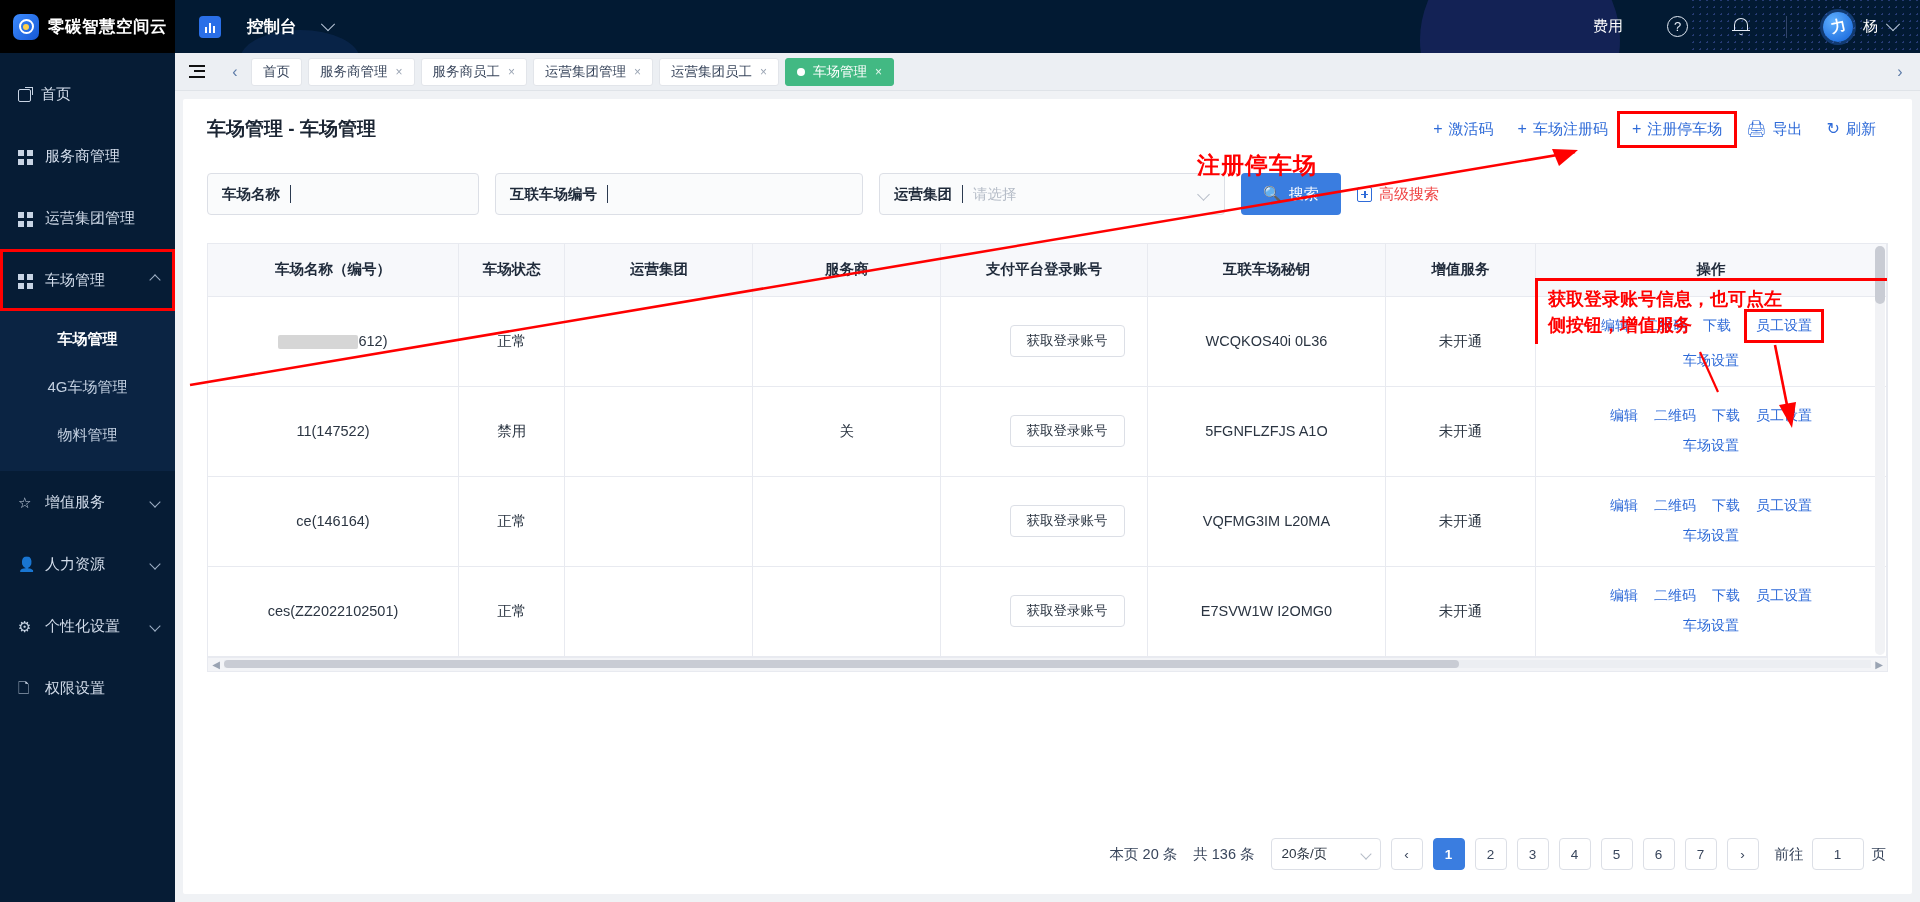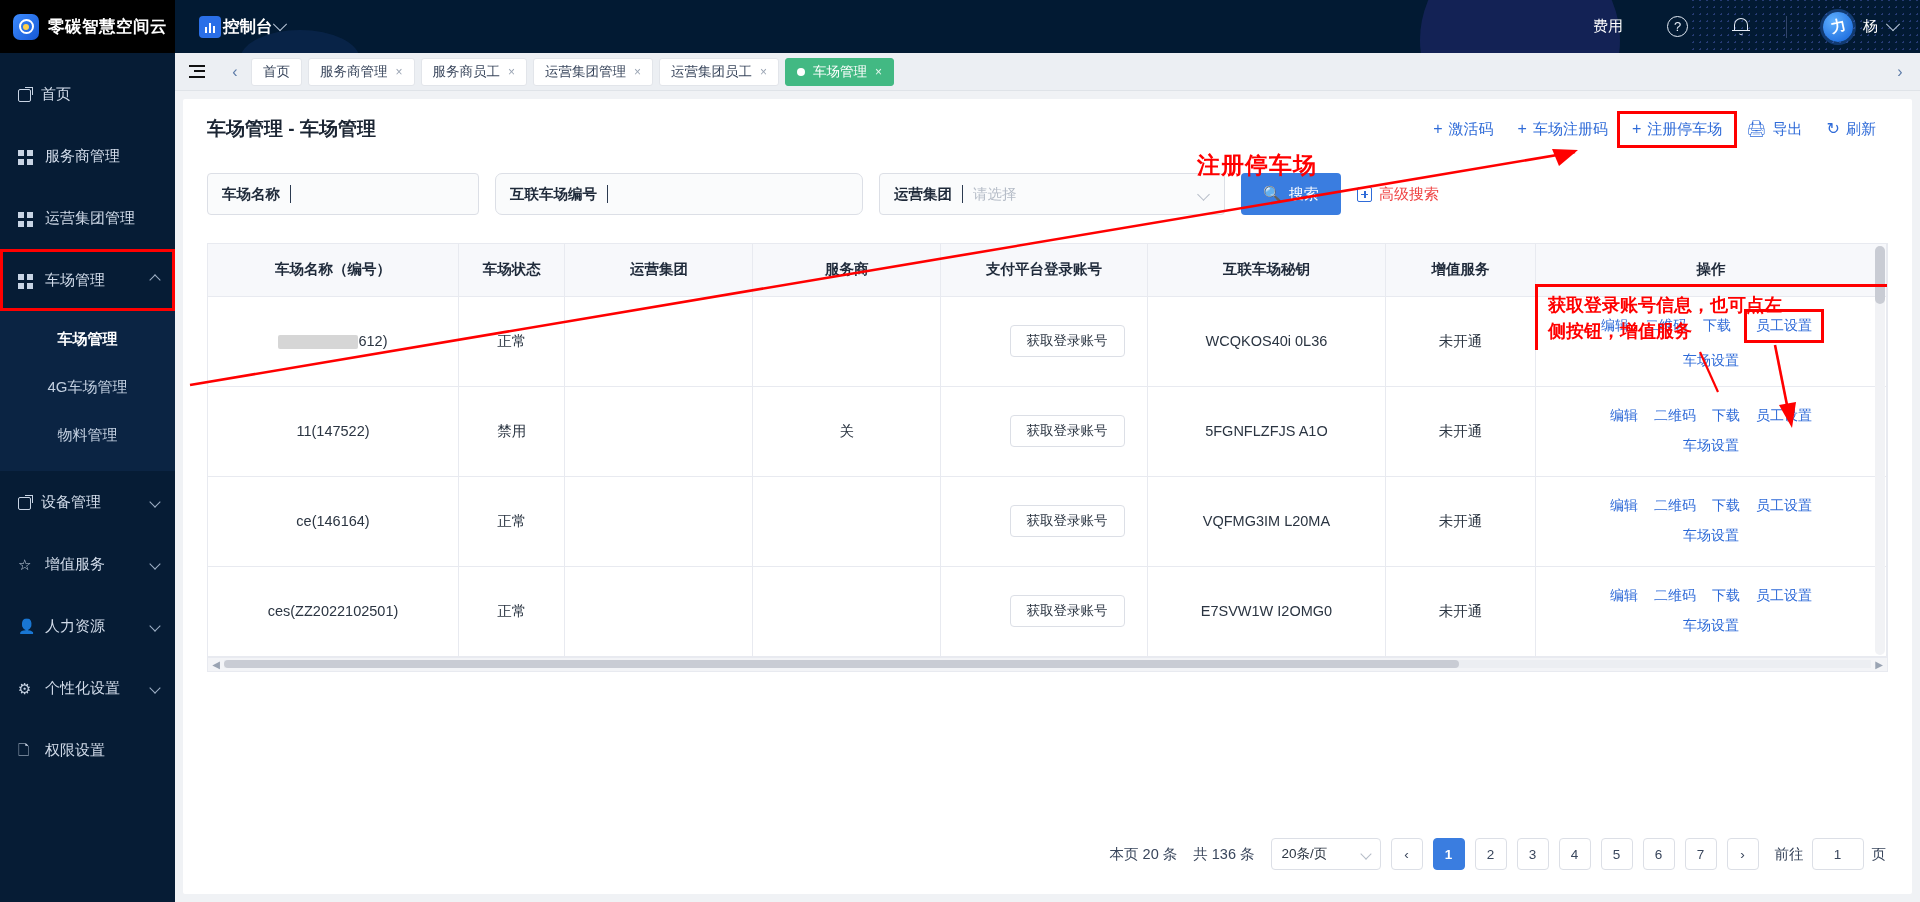--- a/index.html
+++ b/index.html
@@ -46,21 +46,21 @@
     border: 2.5px solid #fff; position: relative;
     display:flex;align-items:center;justify-content:center;
   }
   .brand-logo .ring::after {
     content:""; width: 6px; height: 6px; border-radius: 50%; background: #ffd04b;
   }
   .brand-name { color: #fff; font-size: 16.5px; font-weight: 700; letter-spacing: .5px; }
 
   .console {
     position: relative; z-index: 3;
-    display: flex; align-items: center; gap: 2px; margin-left: 24px;
+    display: flex; align-items: center; gap: 26px; margin-left: 24px;
   }
   .console-icon {
     width: 22px; height: 22px; border-radius: 4px; background: #2a6fe8;
     display: flex; align-items: flex-end; justify-content: center; gap: 1.5px;
     padding-bottom: 5px;
   }
   .console-icon i { display:block; width: 2.5px; background: #fff; }
   .console-icon i:nth-child(1){ height: 6px; }
   .console-icon i:nth-child(2){ height: 10px; }
   .console-icon i:nth-child(3){ height: 7px; }
@@ -161,21 +161,21 @@
 
   .searchbar { display:flex; align-items:center; padding: 0 24px; gap: 16px; height: 70px; }
   .field {
     height: 42px; border:1px solid #dcdfe6; border-radius:4px; background:#fafbfc;
     display:flex; align-items:center; padding: 0 14px; gap: 10px;
   }
   .field .lbl { font-size:14.5px; color:#1f2a3a; font-weight:700; white-space:nowrap; }
   .field .bar { width:1px; height:18px; background:#2b3a50; }
   .field .ph { font-size:14.5px; color:#b5bcc7; }
   .field.f1 { width: 272px; }
-  .field.f2 { width: 368px; border-radius: 7px; }
+  .field.f2 { width: 368px; }
   .field.f3 { width: 346px; justify-content: space-between; }
   .field .selchev { width:9px;height:9px;border-right:1.5px solid #b5bcc7;border-bottom:1.5px solid #b5bcc7;transform:rotate(45deg); margin-right:2px;}
   .btn-search {
     height: 42px; min-width: 100px; background:#3a7de0; color:#fff; border-radius:4px;
     display:flex;align-items:center;justify-content:center;gap:7px; font-size:15px; cursor:pointer;
     padding: 0 18px;
   }
   .adv { display:flex; align-items:center; gap:7px; color:#ef4444; font-size:15px; cursor:pointer; }
   .adv .boxic { width:15px;height:15px;border:1.5px solid #2f6bd8; border-radius:2px; position:relative;}
   .adv .boxic::before{content:"";position:absolute;left:3px;top:6px;width:7px;height:1.5px;background:#2f6bd8;}
@@ -234,21 +234,21 @@
   .pg-btn.active { background:#3a7de0; border-color:#3a7de0; color:#fff; font-weight:700; }
   .pg-jump { display:flex; align-items:center; gap:8px; margin-left:6px; }
   .pg-input { width: 52px; height:32px; border:1px solid #dcdfe6; border-radius:4px; display:flex;align-items:center;justify-content:center; font-size:13.5px;}
 
   
   .anno { position:absolute; color:#ff0000; font-weight:700; pointer-events:none; z-index: 50; }
   .anno-title {
     left: 1197px; top: 150px; font-size: 23px; letter-spacing: 1px;
   }
   .anno-note {
-    left: 1535px; top: 284px; font-size: 18px; line-height: 1.45;
+    left: 1535px; top: 278px; font-size: 18px; line-height: 1.45;
     border-left: 3px solid #ff0000; border-top: 3px solid #ff0000;
     padding: 5px 8px 6px 10px; width: 352px;
   }
   svg.overlay { position:absolute; left:0; top:0; width:1920px; height:902px; pointer-events:none; z-index: 49; }
 </style>
 </head>
 <body>
 
 <div id="app">
 
@@ -342,25 +342,20 @@
         </span>
       </div>
       <div class="sub-item">
         <span>4G车场管理</span>
       </div>
       <div class="sub-item">
         <span>物料管理</span>
       </div>
     </div>
 
-    <div class="nav-item">
-      <span class="ic ic-home"></span>
-      <span class="nm">设备管理</span>
-      <span class="arw"></span>
-    </div>
 
     <div class="nav-item">
       <span class="ic ic-star">☆</span>
       <span class="nm">增值服务</span>
       <span class="arw"></span>
     </div>
 
     <div class="nav-item">
       <span class="ic ic-user">👤</span>
       <span class="nm">人力资源</span>

